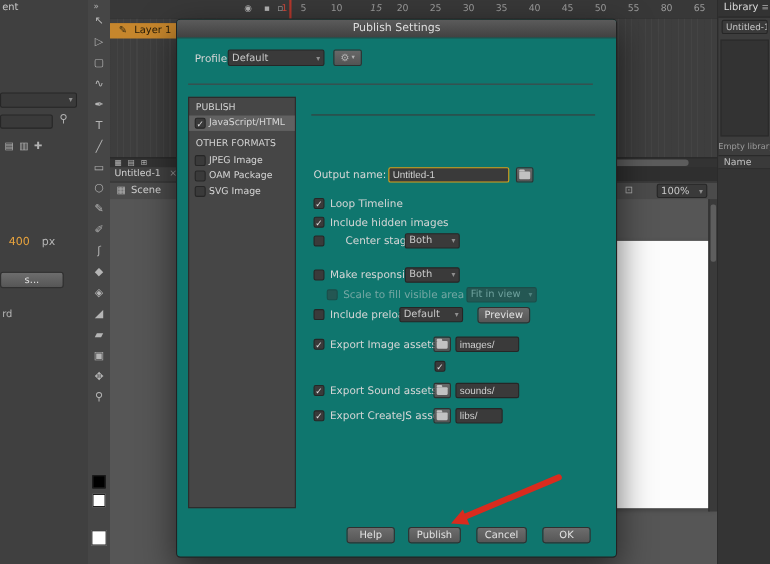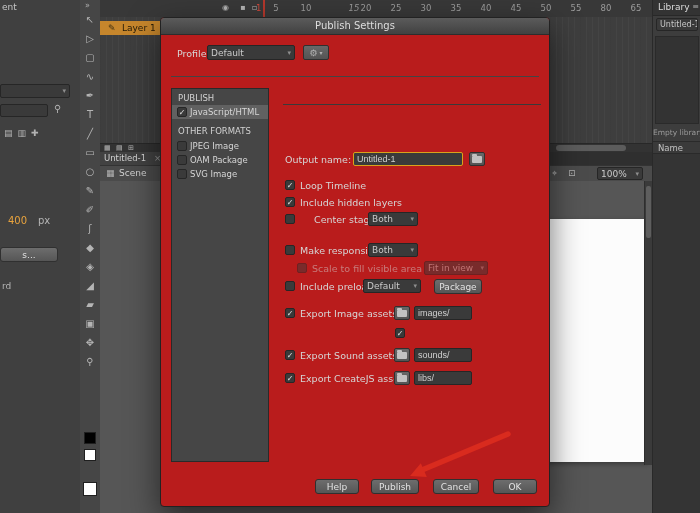--- a/index.html
+++ b/index.html
@@ -12,21 +12,21 @@
   .cb{position:absolute;width:10px;height:10px;background:#3a3a3a;border:1px solid #262626;border-radius:2px;color:#e3e3e3;font-size:8px;line-height:10px;text-align:center;box-sizing:border-box;}
   .btn{position:absolute;display:flex;align-items:center;justify-content:center;background:linear-gradient(#6d6d6d,#565656);border:1px solid #303030;border-radius:3px;color:#e2e2e2;font-size:9px;box-sizing:border-box;}
   .icon-btn{position:absolute;width:16px;height:14px;display:flex;align-items:center;justify-content:center;background:linear-gradient(#686868,#545454);border:1px solid #303030;border-radius:2px;box-sizing:border-box;}
   .folder{position:relative;display:inline-block;width:10px;height:7px;background:#c2c2c2;border-radius:1px;}
   .folder::before{content:"";position:absolute;top:-2px;left:0;width:5px;height:2px;background:#c2c2c2;border-radius:1px 1px 0 0;}
   .field{position:absolute;background:#3a3a3a;border:1px solid #262626;border-radius:2px;color:#d0d0d0;font-size:9px;height:14px;padding:0 3px;box-sizing:border-box;outline:none;}
   .field.hl{border-color:#d9a21b;}
   .lbl{line-height:15px;white-space:nowrap;}
   .glyph{color:#b2b2b2;}
   
-  #dlg{position:absolute;left:160px;top:17px;width:388px;height:488px;background:#b91c1c;border:1px solid #222;border-radius:4px;box-shadow:0 12px 32px rgba(0,0,0,.55);z-index:10;}
+  #dlg{position:absolute;left:160px;top:17px;width:388px;height:488px;background:#0f766e;border:1px solid #222;border-radius:4px;box-shadow:0 12px 32px rgba(0,0,0,.55);z-index:10;padding-left:11px;}
   #dlg-title{position:absolute;left:0;top:0;width:100%;height:16px;background:linear-gradient(#5b5b5b,#414141);border-bottom:1px solid #2d2d2d;border-radius:3px 3px 0 0;text-align:center;line-height:16px;font-size:10px;color:#dedede;}
   #fmt{position:absolute;left:10px;top:70px;width:98px;height:374px;background:#464646;border:1px solid #2a2a2a;box-sizing:border-box;}
   .fmt-h{position:absolute;left:6px;font-size:8.5px;color:#d2d2d2;}
   .fmt-i{position:absolute;left:0;width:100%;height:14px;font-size:8.5px;color:#d6d6d6;}
   .fmt-i .cb{left:5px;top:2px;}
   .fmt-i .lbl{position:absolute;left:18px;line-height:14px;}
   .fmt-i.sel{background:#616161;}
   #rc{position:absolute;left:122px;top:72px;width:258px;height:385px;}
   .tab{display:inline-block;height:13px;line-height:13px;padding:0 7px;font-size:8.5px;background:#454545;color:#b0b0b0;border:1px solid #2e2e2e;border-bottom:none;border-radius:2px 2px 0 0;margin-right:1px;position:relative;z-index:1;}
   .tab.active{background:#5a5a5a;color:#ececec;height:14px;}
@@ -91,21 +91,21 @@
   <span class="swatch" style="top:482px;left:83px;width:14px;height:14px;background:#fff;"></span>
 
   <div class="abs" style="left:100px;top:0;width:552px;height:17px;background:#383838;border-bottom:1px solid #2a2a2a;">
     <span class="abs glyph" style="left:122px;top:3px;font-size:8px;">◉</span>
     <span class="abs glyph" style="left:140px;top:3px;font-size:8px;">▪</span>
     <span class="abs glyph" style="left:152px;top:3px;font-size:8px;">▫</span>
     <span class="abs" style="left:153px;top:3px;color:#d2483a;font-size:8.5px;left:156px;">1</span>
     <span class="abs" style="left:163px;top:0;width:2px;height:17px;background:#b3372c;"></span>
     <span class="ruler-num" style="left:166px;">5</span>
     <span class="ruler-num" style="left:196px;">10</span>
-    <span class="ruler-num" style="left:244px;font-style:italic;">15</span>
+    <span class="ruler-num" style="left:232px;font-style:italic;">15</span>
     <span class="ruler-num" style="left:256px;">20</span>
     <span class="ruler-num" style="left:286px;">25</span>
     <span class="ruler-num" style="left:316px;">30</span>
     <span class="ruler-num" style="left:346px;">35</span>
     <span class="ruler-num" style="left:376px;">40</span>
     <span class="ruler-num" style="left:406px;">45</span>
     <span class="ruler-num" style="left:436px;">50</span>
     <span class="ruler-num" style="left:466px;">55</span>
     <span class="ruler-num" style="left:496px;">80</span>
     <span class="ruler-num" style="left:526px;">65</span>
@@ -212,21 +212,21 @@
           </span>
       </div>
 
       <div class="row" style="top:48px;">
         <span class="cb" style="left:2px;"><span>✓</span></span>
         <span class="lbl" style="left:17px;">Loop Timeline</span>
       </div>
 
       <div class="row" style="top:65px;">
         <span class="cb" style="left:2px;"><span>✓</span></span>
-        <span class="lbl" style="left:17px;">Include hidden layers</span>
+        <span class="lbl" style="left:17px;">Include hidden images</span>
       </div>
 
       <div class="row" style="top:82px;">
         <span class="cb" style="left:2px;"></span>
         <span class="lbl" style="left:31px;">Center stage</span>
         <span class="dd" style="left:85px;width:50px;">
           <span>Both</span>
           <span class="arr">▾</span>
         </span>
       </div>
@@ -249,21 +249,21 @@
         </span>
       </div>
 
       <div class="row" style="top:149px;">
         <span class="cb" style="left:2px;"></span>
         <span class="lbl" style="left:17px;">Include preloader</span>
         <span class="dd" style="left:80px;width:58px;">
           <span>Default</span>
           <span class="arr">▾</span>
         </span>
-        <span class="btn" style="left:151px;width:48px;height:15px;">Package</span>
+        <span class="btn" style="left:151px;width:48px;height:15px;">Preview</span>
       </div>
 
       <div class="row" style="top:176px;">
         <span class="cb" style="left:2px;"><span>✓</span></span>
         <span class="lbl" style="left:17px;">Export Image assets:</span>
         <span class="icon-btn" style="left:111px;">
             <span class="folder"></span>
           </span>
         <input class="field" style="left: 131px; width: 58px;" value="images/">
       </div>
@@ -280,21 +280,21 @@
           </span>
         <input class="field" style="left: 131px; width: 58px;" value="sounds/">
       </div>
 
       <div class="row" style="top:241px;">
         <span class="cb" style="left:2px;"><span>✓</span></span>
         <span class="lbl" style="left:17px;">Export CreateJS assets:</span>
         <span class="icon-btn" style="left:111px;">
             <span class="folder"></span>
           </span>
-        <input class="field" style="left: 131px; width: 58px;" value="libs/">
+        <input class="field" style="left: 131px; width: 43px;" value="libs/">
       </div>
     </div>
 
     <span class="btn" style="left:154px;top:461px;width:44px;height:15px;">Help</span>
     <span class="btn" style="left:210px;top:461px;width:48px;height:15px;">Publish</span>
     <span class="btn" style="left:272px;top:461px;width:46px;height:15px;">Cancel</span>
     <span class="btn" style="left:332px;top:461px;width:44px;height:15px;">OK</span>
   </div>
 
   <svg width="700" height="513" style="position:absolute;left:0;top:0;z-index:30;pointer-events:none;">

